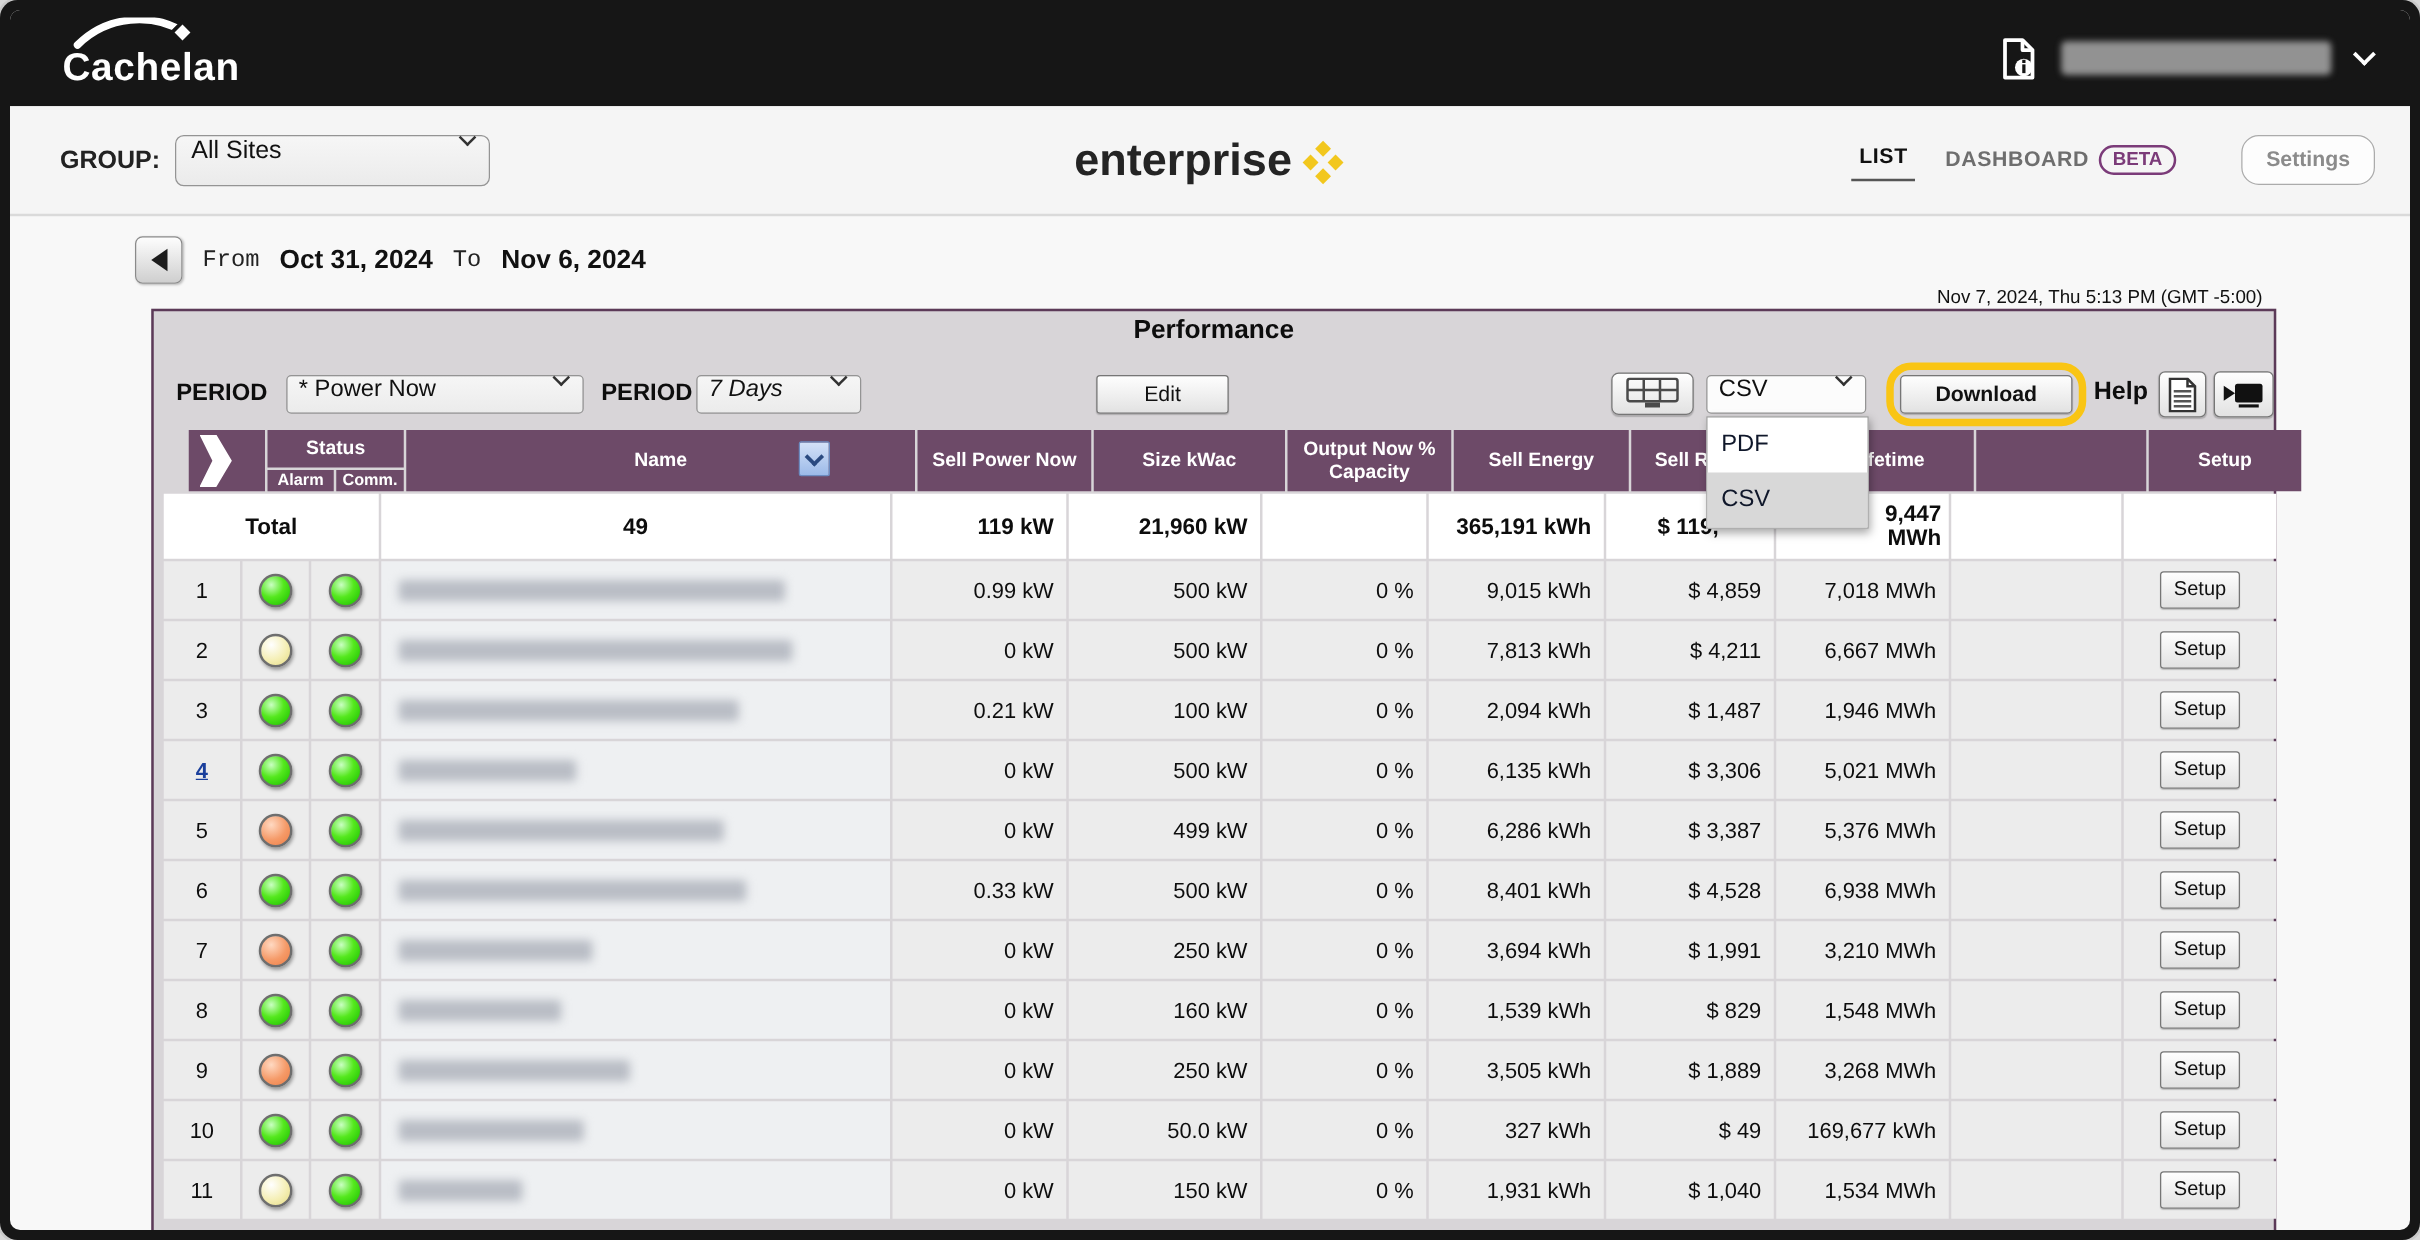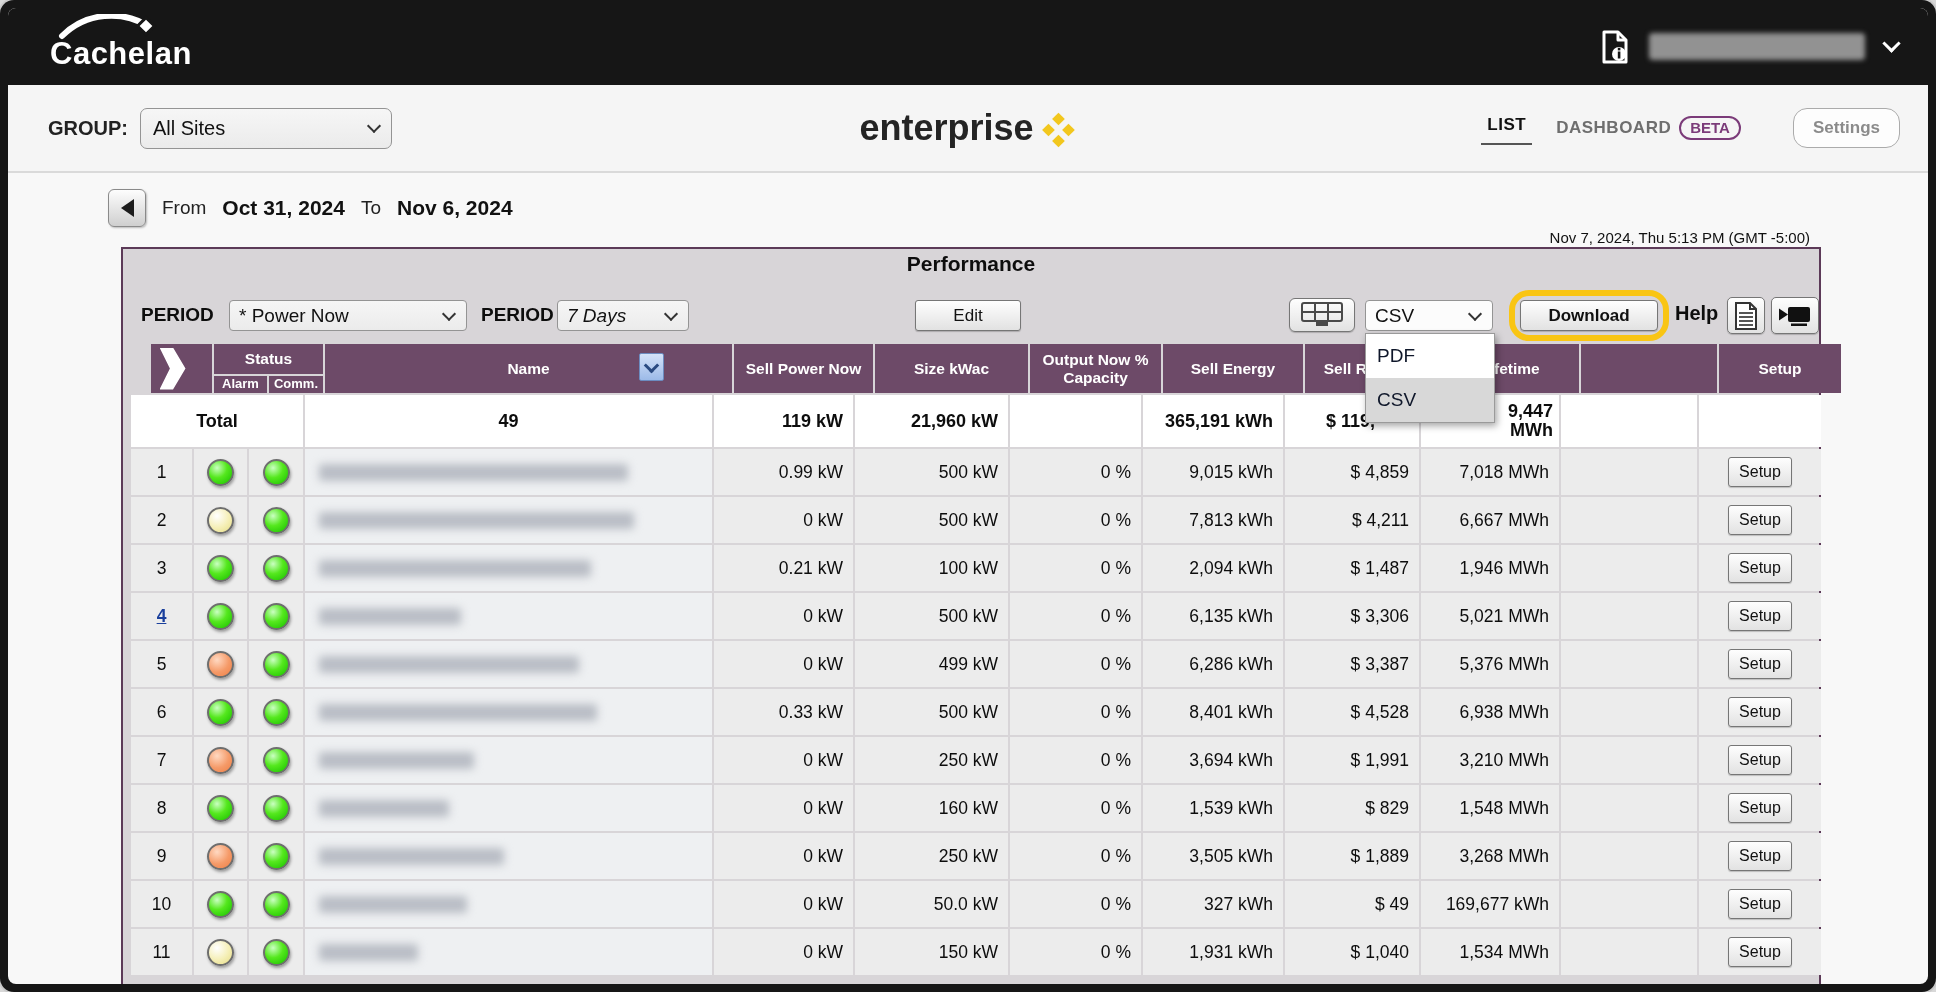--- a/index.html
+++ b/index.html
@@ -11,49 +11,49 @@
   .logo{position:relative;margin-left:42px;color:#fff;font-weight:bold;font-size:31px;letter-spacing:.5px;padding-top:14px;}
   .logo svg{position:absolute;top:-8px;left:6px;}
   .topbar-right{display:flex;align-items:center;gap:20px;margin-right:30px;}
   .account-pill{width:216px;height:27px;border-radius:4px;background:#929292;filter:blur(2.5px);}
   .chev{display:inline-block;width:10px;height:10px;border-right:3px solid #fff;border-bottom:3px solid #fff;transform:rotate(45deg);margin-top:-6px;}
 
   
   .navbar{position:relative;height:86px;background:#f5f5f5;border-bottom:2px solid #dadada;display:flex;align-items:center;}
   .group{display:flex;align-items:center;gap:12px;margin-left:40px;}
   .group-label{font-weight:bold;font-size:20px;color:#222;}
-  .select{position:relative;display:flex;align-items:center;justify-content:space-between;background:linear-gradient(#f6f6f6,#ebebeb);border:1px solid #949494;box-sizing:border-box;color:#111;}
+  .select{position:relative;display:flex;justify-content:space-between;background:linear-gradient(#f6f6f6,#ebebeb);border:1px solid #949494;box-sizing:border-box;color:#111;}
   .select .sarrow{width:8px;height:8px;border-right:2px solid #333;border-bottom:2px solid #333;transform:rotate(45deg);margin:-4px 12px 0 8px;flex:none;}
   .select-group{width:252px;height:41px;border-radius:7px;font-size:20px;padding-left:12px;}
   .brand{position:absolute;left:50%;transform:translateX(-50%);display:flex;align-items:center;font-weight:bold;font-size:36px;color:#242424;letter-spacing:0px;}
   .brand svg{margin-left:7px;margin-top:4px;}
   .nav-right{position:absolute;right:28px;display:flex;align-items:center;gap:24px;}
   .tab{font-weight:bold;font-size:17px;letter-spacing:.5px;}
   .tab-list{color:#111;border-bottom:2px solid #555;padding:4px 6px 8px;}
   .tab-dash{color:#6e6e6e;}
   .dash-wrap{display:flex;align-items:center;gap:8px;}
   .beta{color:#7b3b79;border:2px solid #7b3b79;border-radius:12px;font-weight:bold;font-size:15px;padding:1px 9px 2px;}
   .settings-btn{background:#fdfdfd;border:1px solid #ababab;border-radius:14px;color:#8b8b8b;font-weight:bold;font-size:17px;padding:9px 19px;margin-left:28px;}
 
   
   .content{position:relative;height:811px;}
   .datenav{position:absolute;left:100px;top:16px;display:flex;align-items:center;gap:16px;}
   .back-btn{width:36px;height:36px;border:1px solid #8a8a8a;border-radius:6px;background:linear-gradient(#fdfdfd,#cfcfcf);display:flex;align-items:center;justify-content:center;box-shadow:1px 1px 2px rgba(0,0,0,.25);}
   .back-tri{width:0;height:0;border-top:9px solid transparent;border-bottom:9px solid transparent;border-right:13px solid #1c1c1c;}
-  .datelabel{font-size:19px;color:#222;}
+  .datelabel{font-size:19px;color:#222;font-family:Liberation Mono, monospace;}
   .dateval{font-size:21px;font-weight:bold;color:#111;}
   .timestamp{position:absolute;top:56px;right:118px;font-size:15px;color:#111;}
 
   
   .panel{position:absolute;left:113px;top:74px;width:1700px;height:790px;background:#d8d5d8;border:2px solid #5c3a58;box-sizing:border-box;}
   .panel-title{position:absolute;top:3px;left:0;width:100%;text-align:center;font-size:21px;font-weight:bold;color:#0d0d0d;}
   .tb-label{position:absolute;font-weight:bold;font-size:19px;color:#0d0d0d;}
   .select-sm{position:absolute;height:31px;border-radius:4px;font-size:19px;padding-left:9px;}
   .btn{background:linear-gradient(#fefefe,#e2e2e2);border:1px solid #767676;border-radius:3px;font-size:17px;color:#111;display:flex;align-items:center;justify-content:center;box-shadow:0 1px 1px rgba(0,0,0,.2);}
-  .edit-btn{position:absolute;left:792px;top:51px;width:106px;height:31px;}
+  .edit-btn{position:absolute;left:754px;top:51px;width:106px;height:31px;}
   .tableview-btn{position:absolute;left:1166px;top:49px;width:66px;height:34px;border-radius:6px;}
   .ring{position:absolute;left:1386px;top:41px;width:160px;height:51px;border:6px solid #f9c514;border-radius:20px;box-sizing:border-box;display:flex;align-items:center;justify-content:center;background:transparent;}
   .download-btn{width:138px;height:31px;font-weight:bold;border-radius:4px;}
   .help-label{position:absolute;left:1552px;top:53px;font-weight:bold;font-size:20px;color:#0d0d0d;}
   .icon-btn{position:absolute;top:48px;width:38px;height:37px;border-radius:5px;}
   .doc-btn{left:1604px;}
   .video-btn{left:1648px;width:48px;}
 
   
   .dropdown{position:absolute;left:1242px;top:84px;width:128px;background:#fff;border:1px solid #9a9a9a;box-shadow:2px 3px 7px rgba(0,0,0,.35);z-index:30;}

